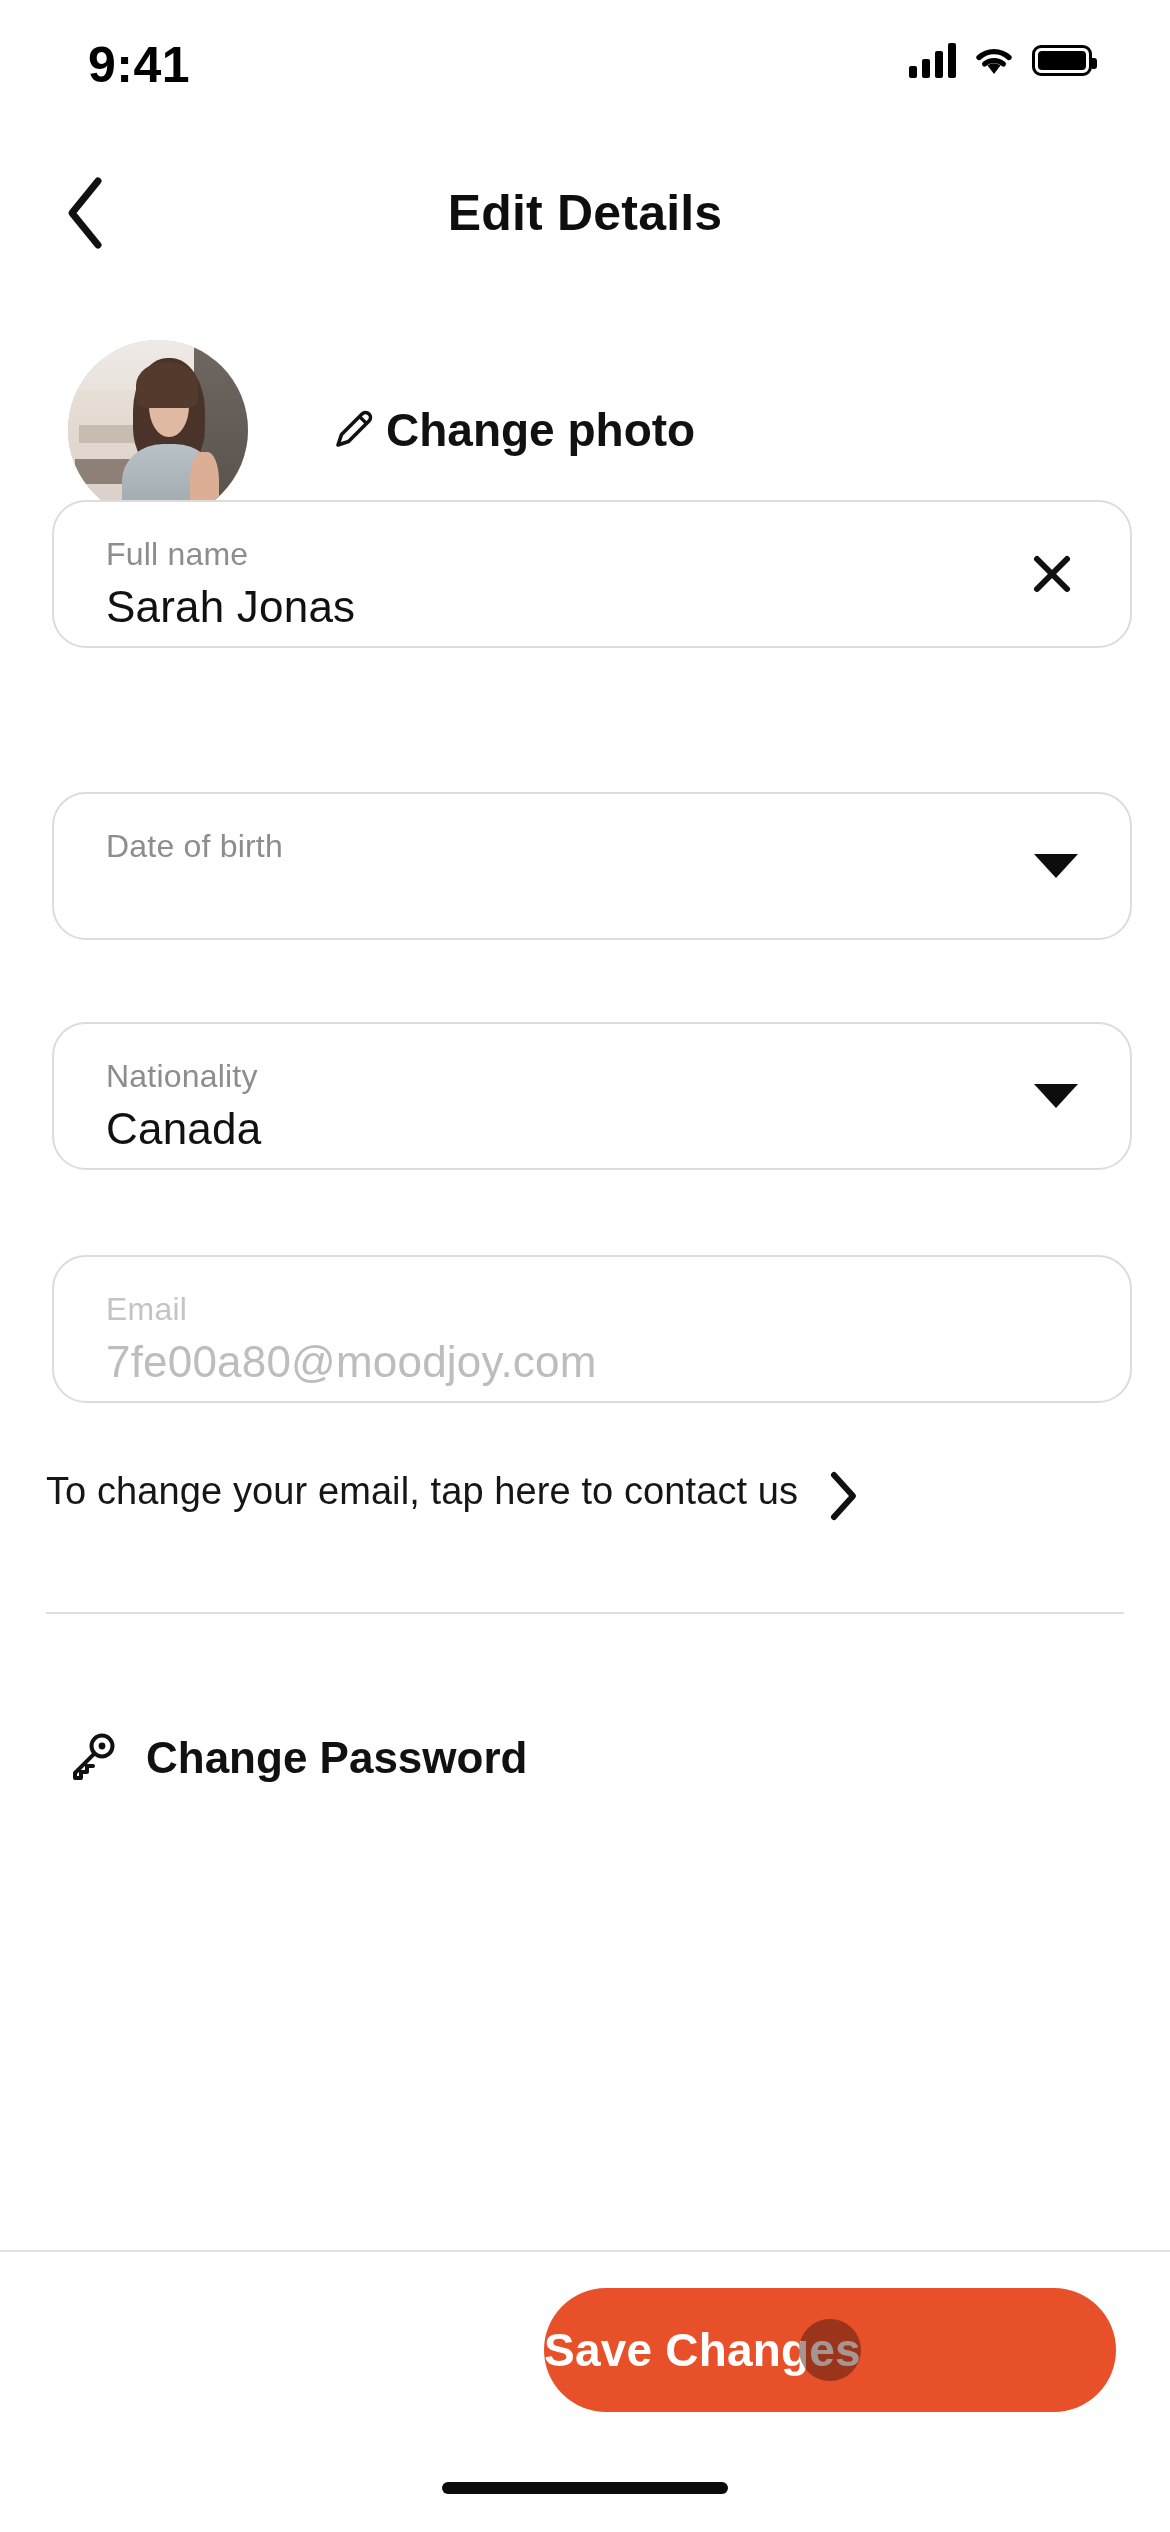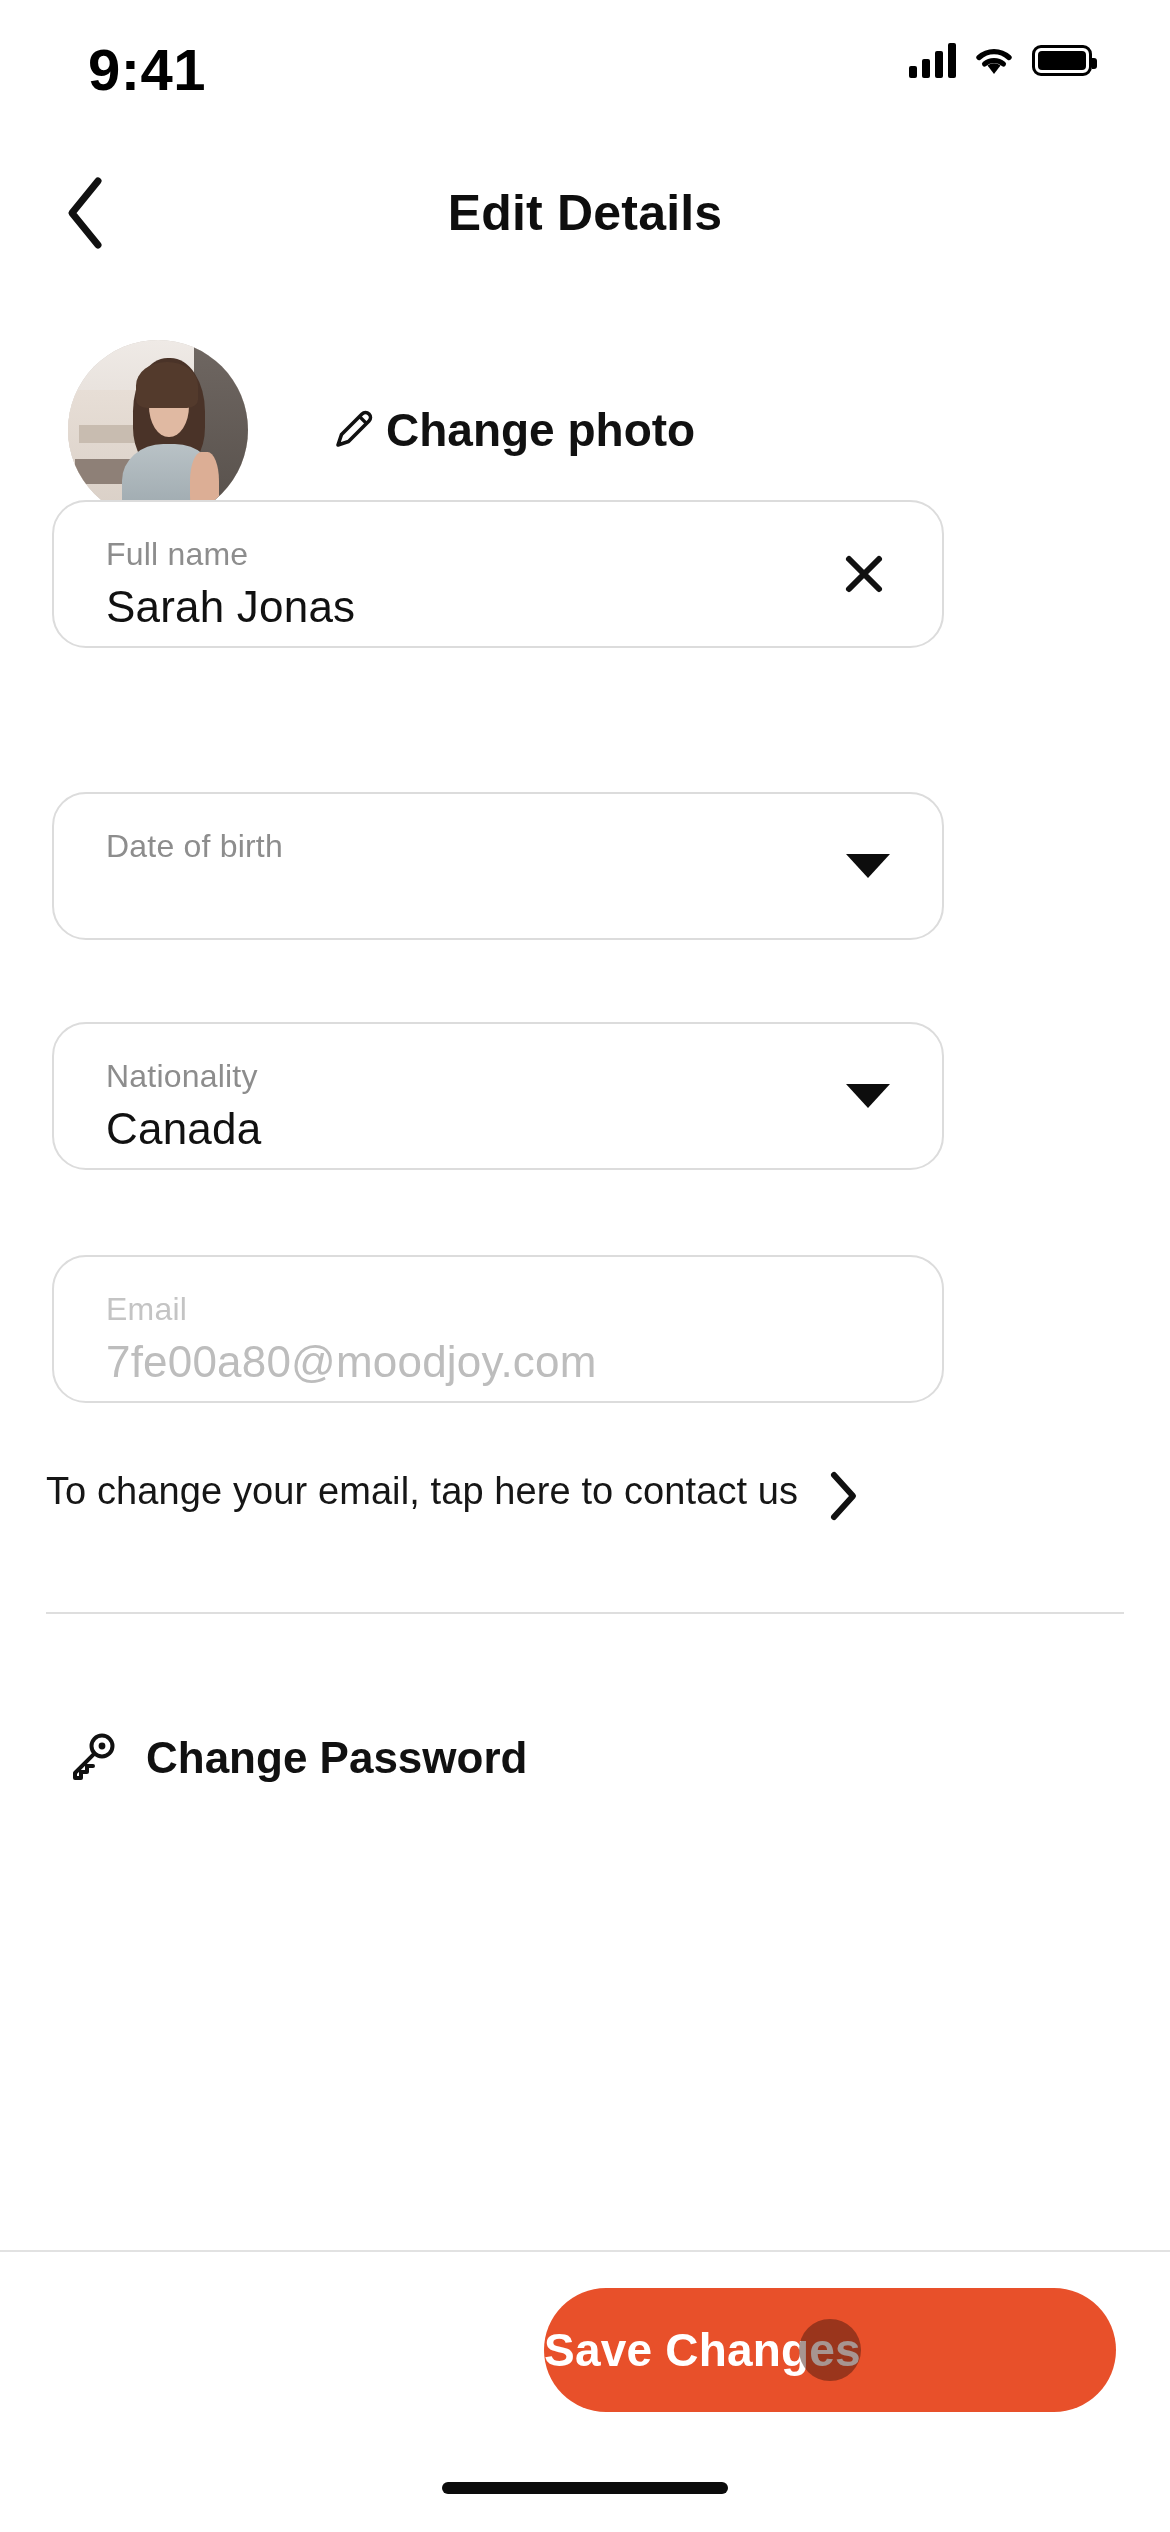--- a/index.html
+++ b/index.html
@@ -11,21 +11,21 @@
     overflow:hidden;
   }
   .phone { position:relative; width:1170px; height:2532px; background:#fff; }
 
   
   .statusbar {
     position:absolute; top:0; left:0; width:1170px; height:145px;
   }
   .sb-time {
     position:absolute; left:88px; top:36px;
-    font-size:58px; font-weight:700; color:#000;
+    font-size:50px; font-weight:700; color:#000;
     letter-spacing:0.5px;
     text-align:right;
   }
   .sb-right {
     position:absolute; right:78px; top:42px;
     display:flex; align-items:center; gap:17px;
   }
   .sig { display:flex; align-items:flex-end; gap:5px; height:36px; }
   .sig i { display:block; width:8px; background:#000; border-radius:2px; }
   .sig i:nth-child(1){ height:12px; }
@@ -105,21 +105,21 @@
   }
   .change-photo {
     display:flex; align-items:center; gap:8px; margin-left:84px;
   }
   .change-photo .cp-label {
     font-size:46px; font-weight:700; color:#111;
   }
 
   
   .field {
-    position:absolute; left:52px; width:892px;
+    position:absolute; left:52px; width:1080px;
     border:2px solid #dcdcdc; border-radius:34px;
     background:#fff;
   }
   .field .f-label {
     position:absolute; left:52px; top:34px;
     font-size:32px; color:#8d8d8d; letter-spacing:0.2px;
   }
   .field .f-value {
     position:absolute; left:52px; top:80px;
     font-size:44px; color:#111; letter-spacing:0.2px;

